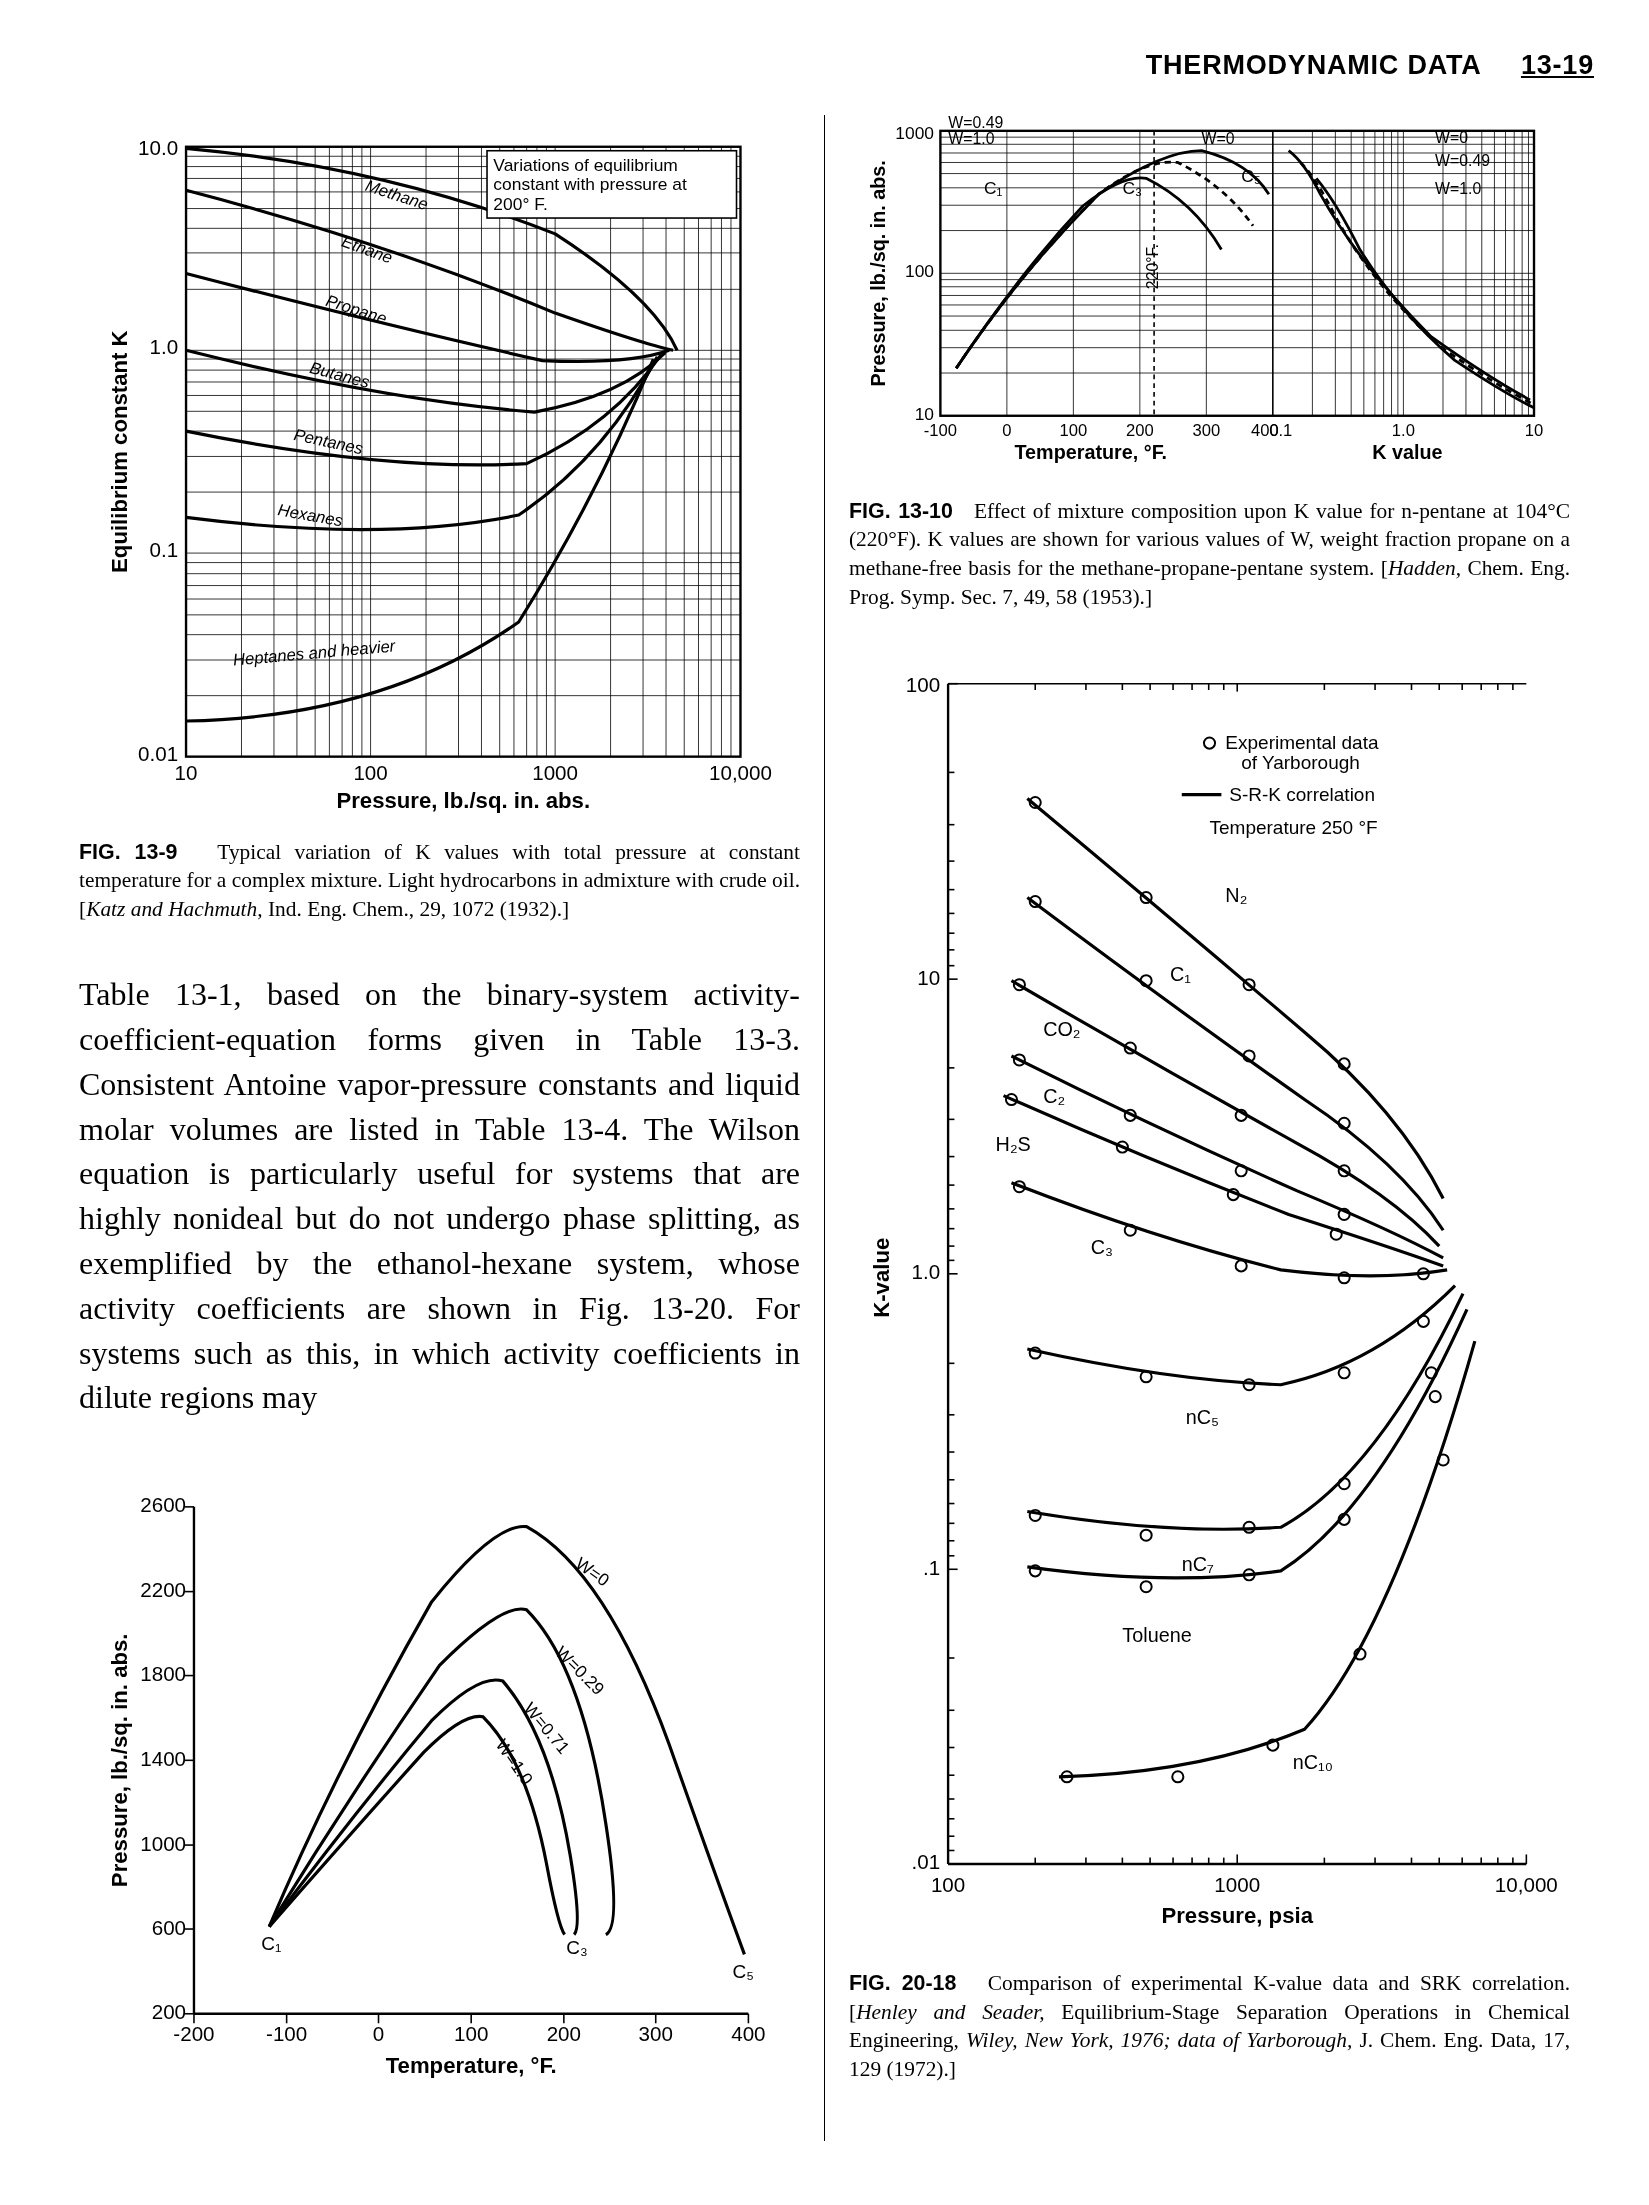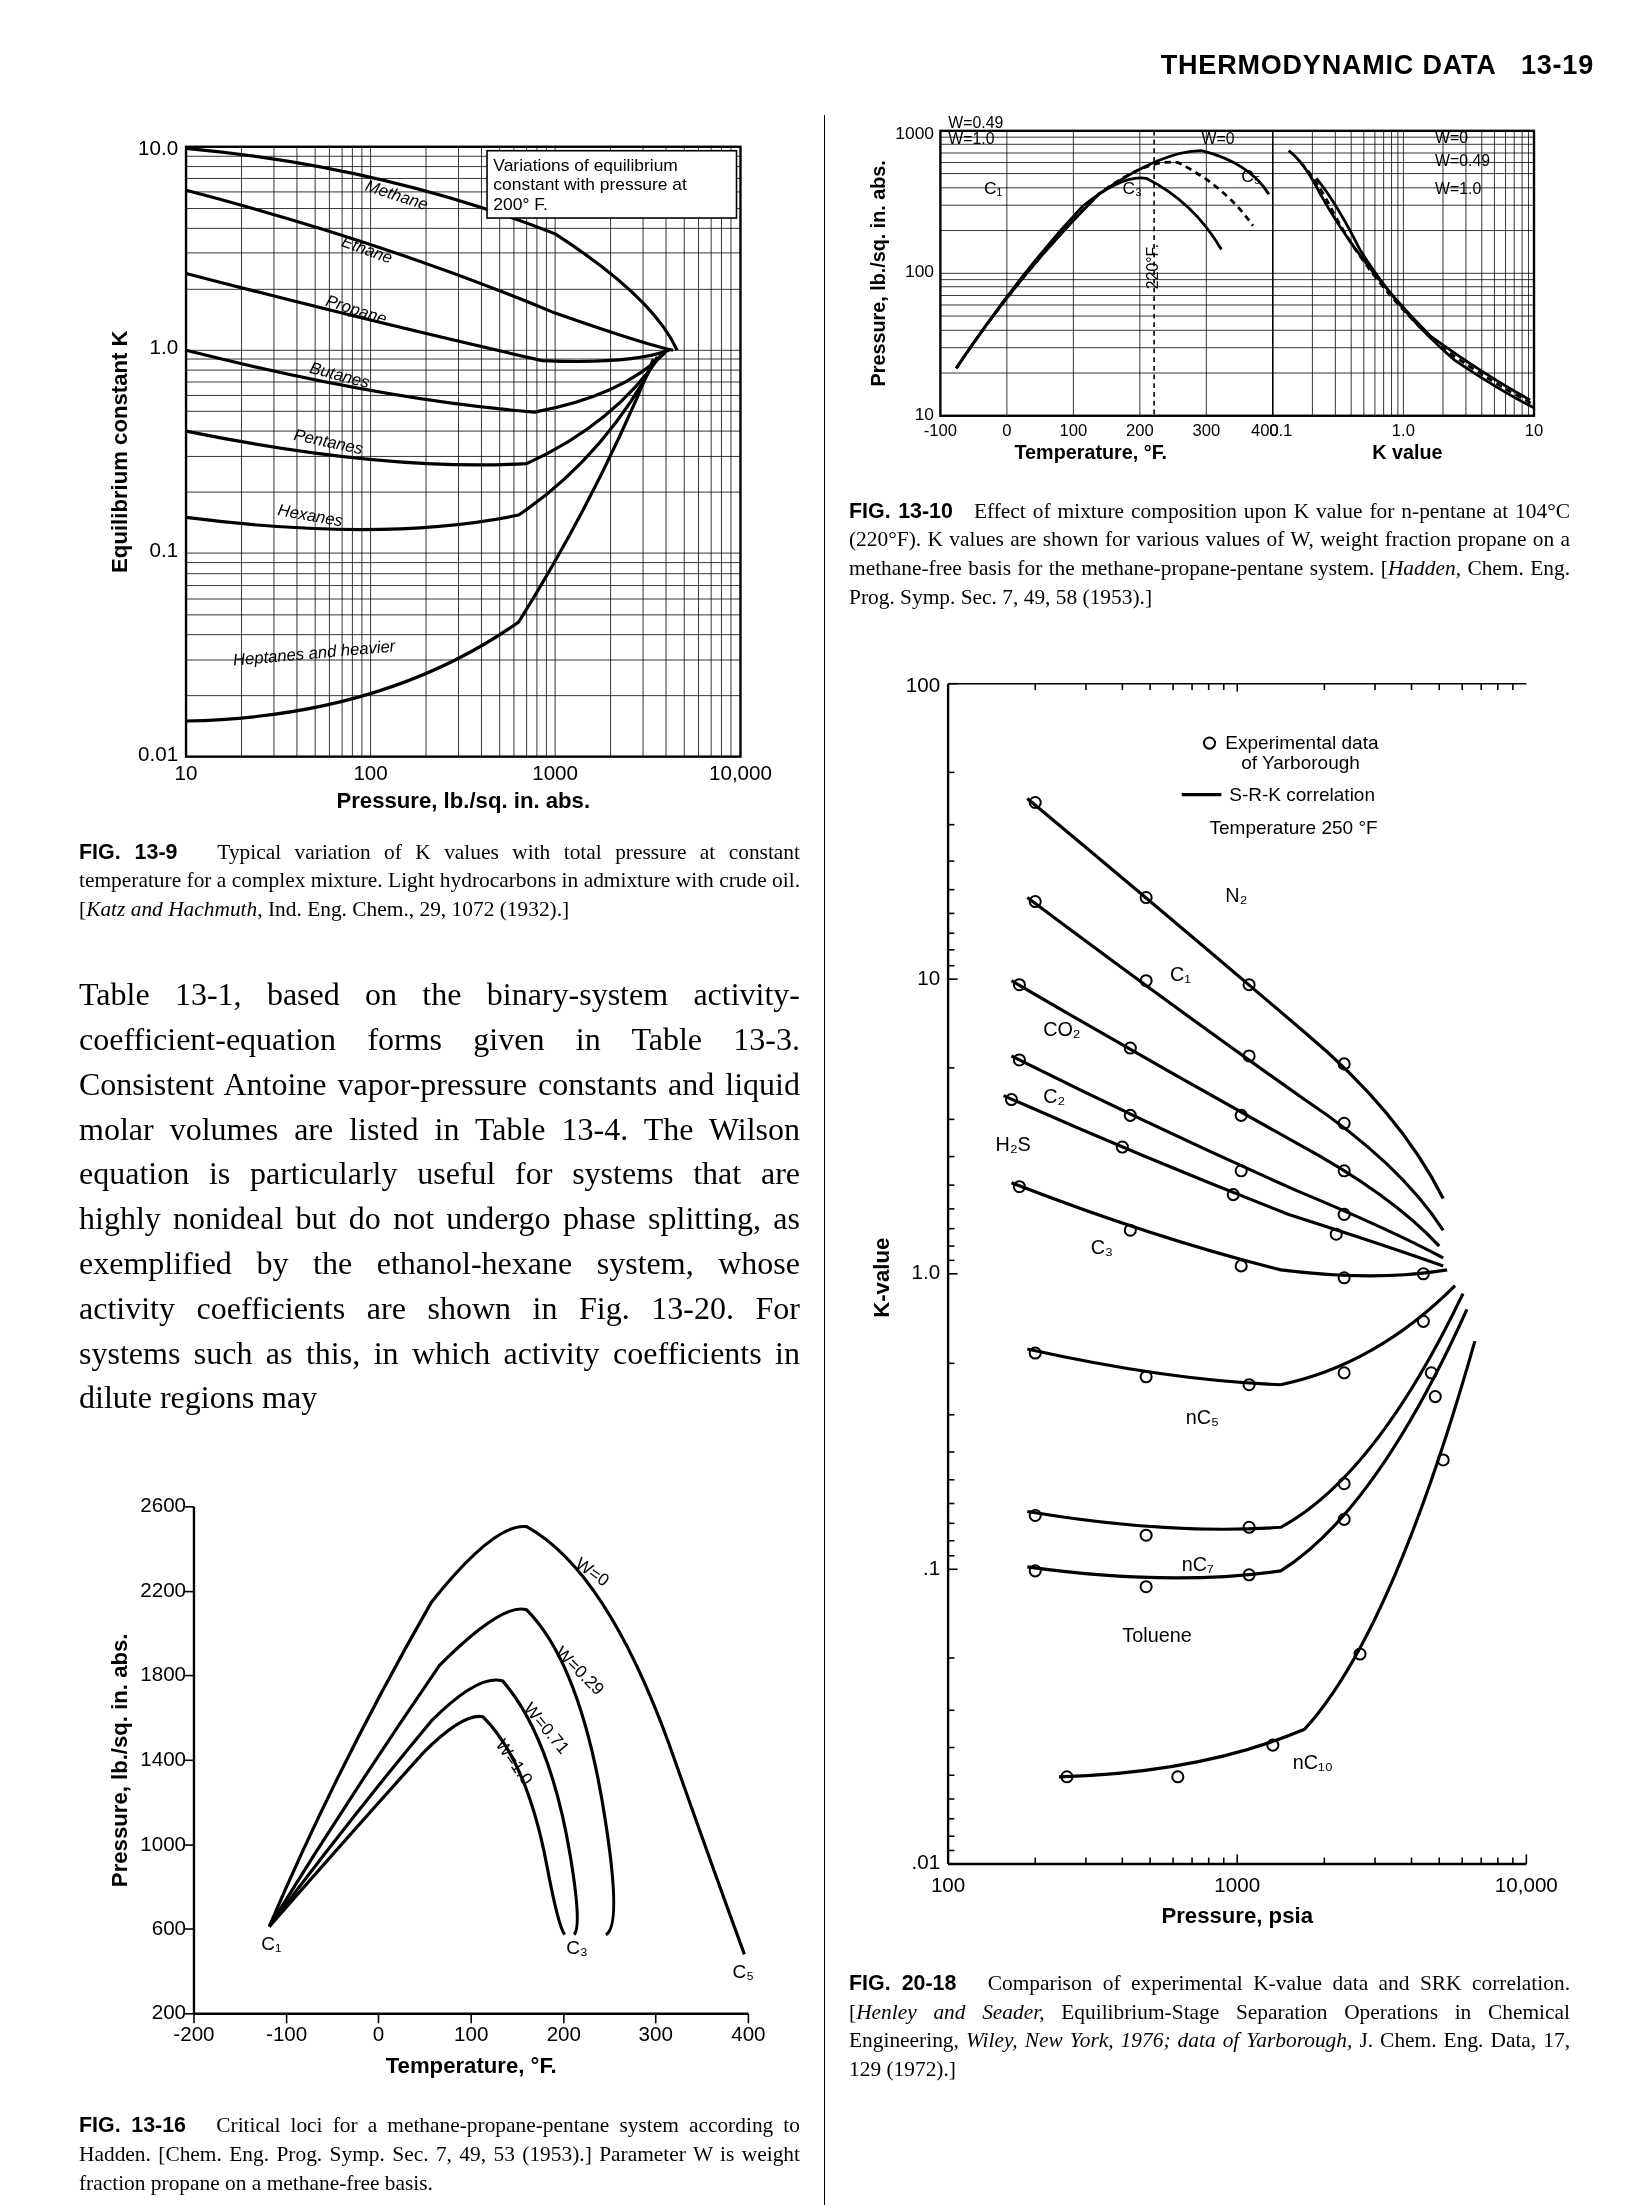--- a/index.html
+++ b/index.html
@@ -14,21 +14,21 @@
     line-height: 1.3;
   }
   .header {
     text-align: right;
     font-weight: bold;
     font-family: Arial, Helvetica, sans-serif;
     font-size: 27px;
     letter-spacing: 0.8px;
     margin-bottom: 32px;
   }
-  .header .pagenum { margin-left: 17px; }
+  .header .pagenum { margin-left: 32px; text-decoration: underline; }
   .columns {
     display: flex;
     gap: 0;
   }
   .col {
     flex: 1;
     padding: 0 24px;
   }
   .col.left { border-right: 1.6px solid #000; }
   .figblock { margin-bottom: 40px; }
@@ -252,24 +252,20 @@
           <text x="247" y="705">-100</text>
           <text x="363" y="705">0</text>
           <text x="480" y="705">100</text>
           <text x="597" y="705">200</text>
           <text x="713" y="705">300</text>
           <text x="830" y="705">400</text>
         </g>
         <text x="480" y="745" font-size="28" text-anchor="middle" font-weight="bold">Temperature, °F.</text>
         <text x="45" y="350" font-size="28" text-anchor="middle" font-weight="bold" transform="rotate(-90 45 350)">Pressure, lb./sq. in. abs.</text>
       </svg>
-    </div>
-    <div class="caption">
-      <span class="fignum">FIG. 13-16</span>&nbsp;&nbsp;
-      <span>Critical loci for a methane-propane-pentane system according to Hadden. [Chem. Eng. Prog. Symp. Sec. 7, 49, 53 (1953).] Parameter W is weight fraction propane on a methane-free basis.</span>
     </div>
   </div>
 
 </div>
 
 <div class="col">
 
   <div class="figblock">
     <div class="figimg">
       <svg width="713" height="372" viewBox="0 0 900 470" style="font-size:28px">

